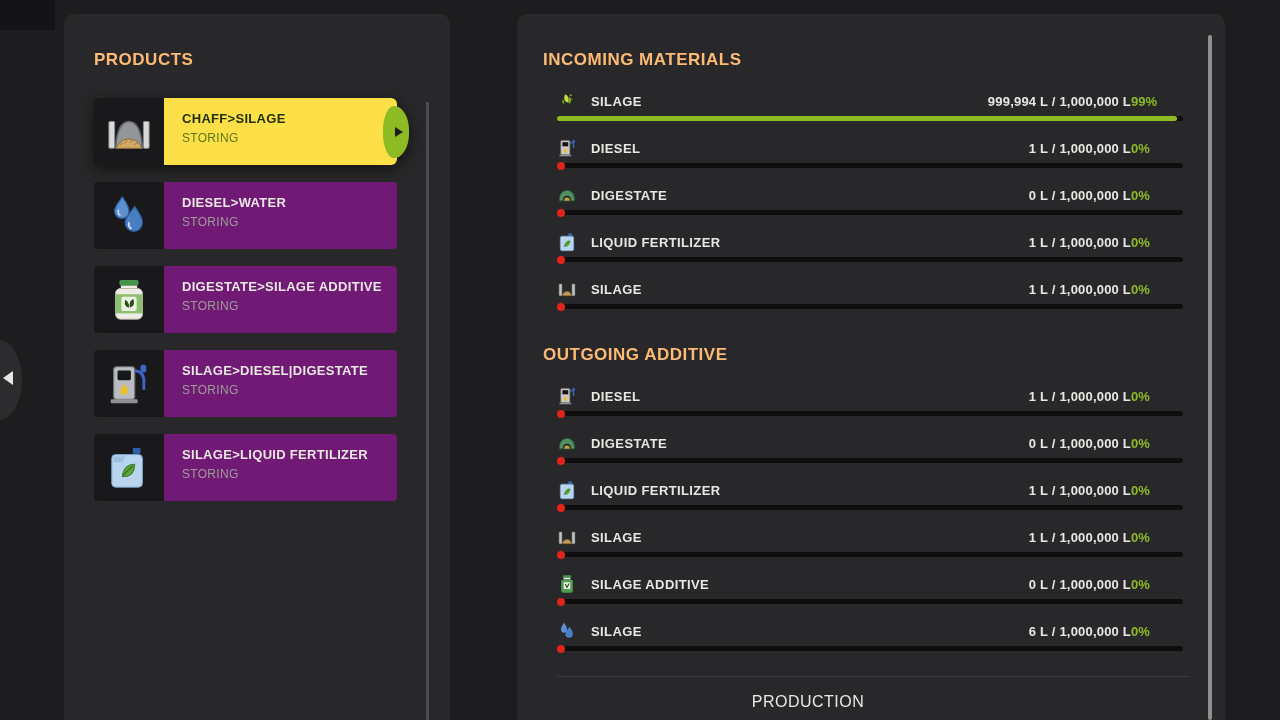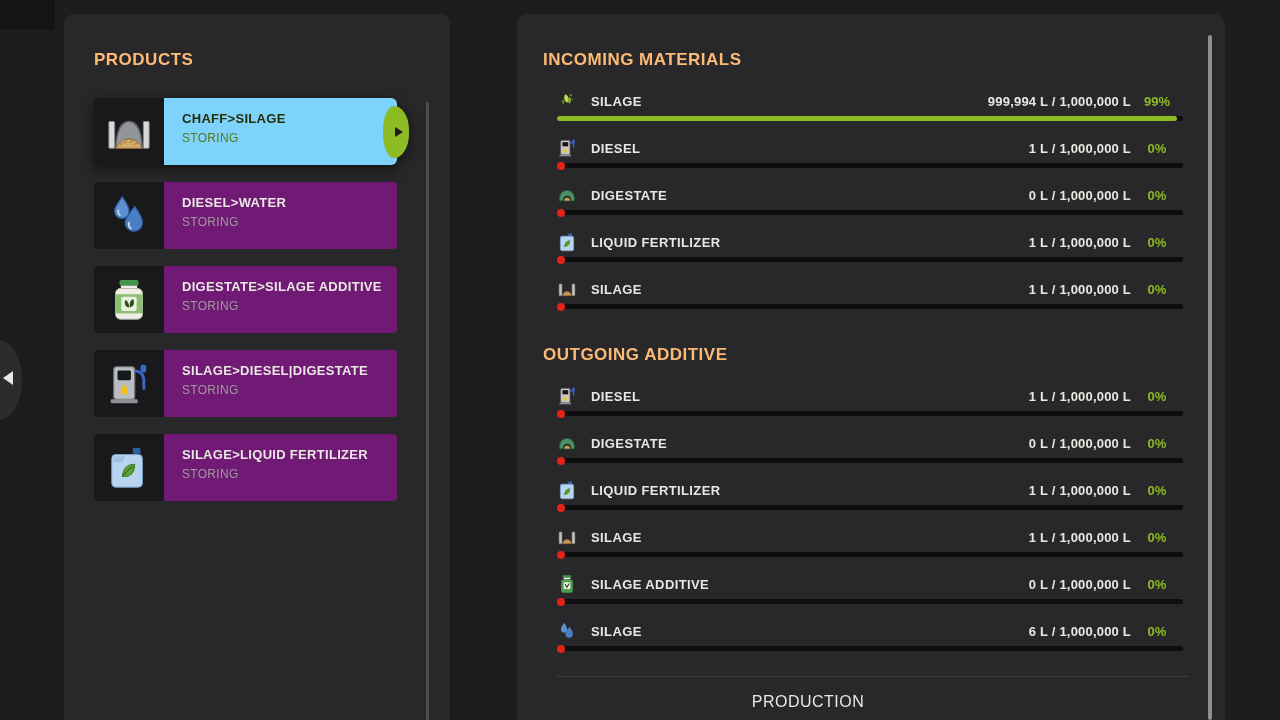--- a/index.html
+++ b/index.html
@@ -23,21 +23,21 @@
 
   
   .product-list{margin:28px 0 0 30px;width:303px;}
   .product-item{position:relative;display:flex;height:67px;margin-bottom:17px;cursor:pointer;}
   .p-icon{width:70px;flex:none;background:#19191b;border-radius:4px 0 0 4px;
           display:flex;align-items:center;justify-content:center;}
   .p-body{flex:1;background:#701a75;border-radius:0 4px 4px 0;padding:13px 0 0 18px;}
   .p-name{color:#e9e7e2;font-size:13px;font-weight:bold;letter-spacing:.3px;}
   .p-status{color:#9d9c99;font-size:12px;margin-top:5px;letter-spacing:.3px;}
   .product-item.selected{filter:drop-shadow(0 4px 7px rgba(0,0,0,.55));}
-  .product-item.selected .p-body{background:#7dd3fc;border-radius:0 6px 6px 0;}
+  .product-item.selected .p-body{background:#fde047;border-radius:0 6px 6px 0;}
   .product-item.selected .p-name{color:#232f07;}
   .product-item.selected .p-status{color:#5b7619;}
   .bump{position:absolute;right:-12px;top:50%;transform:translateY(-50%);
         width:26px;height:52px;background:#8dbb24;border-radius:46% 62% 62% 46% / 50%;}
   .bump-arrow{position:absolute;right:6px;top:50%;transform:translateY(-50%);width:0;height:0;
               border-left:8px solid #1d1d1f;border-top:5px solid transparent;border-bottom:5px solid transparent;}
 
   .v-scrollbar{position:absolute;}
   .products-scrollbar{right:21px;top:88px;bottom:0;width:3px;background:#4c4c4e;}
   .details-scrollbar{right:13px;top:21px;bottom:0;width:4px;background:#8f8f91;border-radius:2px;}
@@ -46,21 +46,21 @@
   .details-inner{padding:36px 0 0 26px;}
   .rows{margin:18px 0 0 14px;width:626px;}
   .rows.outgoing{margin-top:18px;}
   .outgoing-title{margin-top:22px;}
   .mat-row{height:47px;}
   .row-line{display:flex;align-items:center;height:26px;}
   .row-icon{width:20px;height:20px;margin-right:14px;flex:none;display:flex;align-items:center;justify-content:center;}
   .row-icon svg{display:block;}
   .row-label{flex:1;color:#e9e7e2;font-size:13px;font-weight:bold;letter-spacing:.4px;}
   .row-amount{color:#e9e7e2;font-size:13px;font-weight:bold;letter-spacing:.2px;}
-  .row-pct{width:52px;text-align:center;color:#8dbb24;font-size:13px;font-weight:bold;}
+  .row-pct{width:52px;text-align:left;color:#8dbb24;font-size:13px;font-weight:bold;}
   .bar{position:relative;height:5px;background:#0e0e0e;border-radius:3px;margin-top:2px;}
   .bar-fill{position:absolute;left:0;top:0;height:100%;background:#8dbb24;border-radius:3px;}
   .bar-dot{position:absolute;left:0;top:50%;transform:translateY(-50%);
            width:8px;height:8px;border-radius:50%;background:#e02419;}
   .divider{height:1px;background:#3c3c3e;margin:11px 0 0 14px;width:632px;}
   .production-title{width:502px;margin:16px 0 0 14px;text-align:center;
                     color:#e9e7e2;font-size:16px;font-weight:normal;letter-spacing:.5px;}
 </style>
 </head>
 <body>

